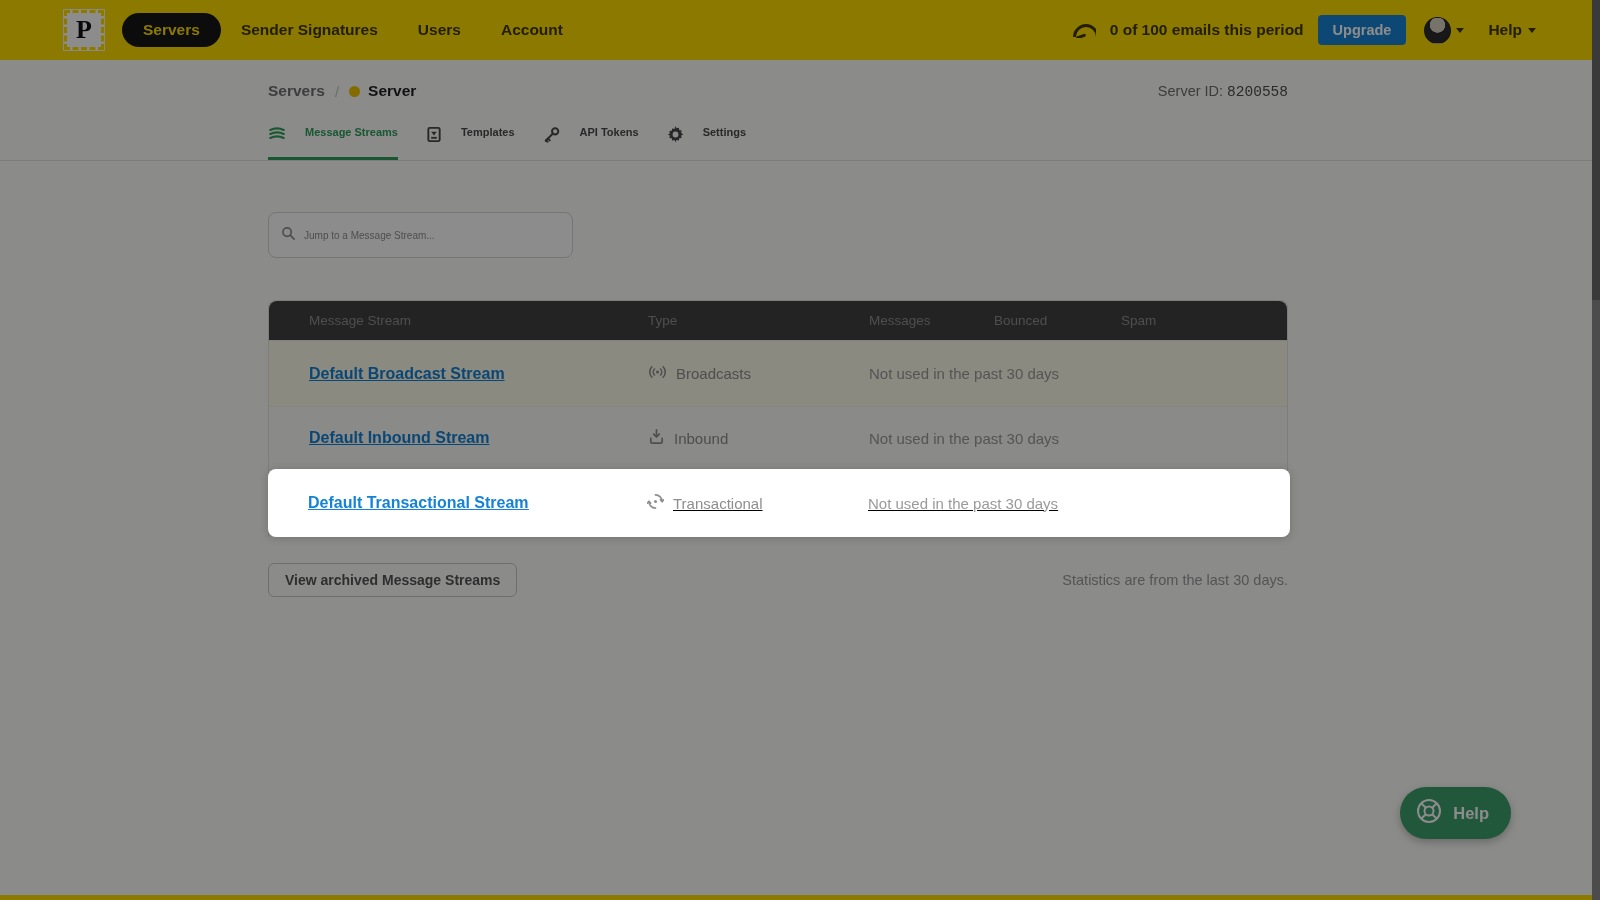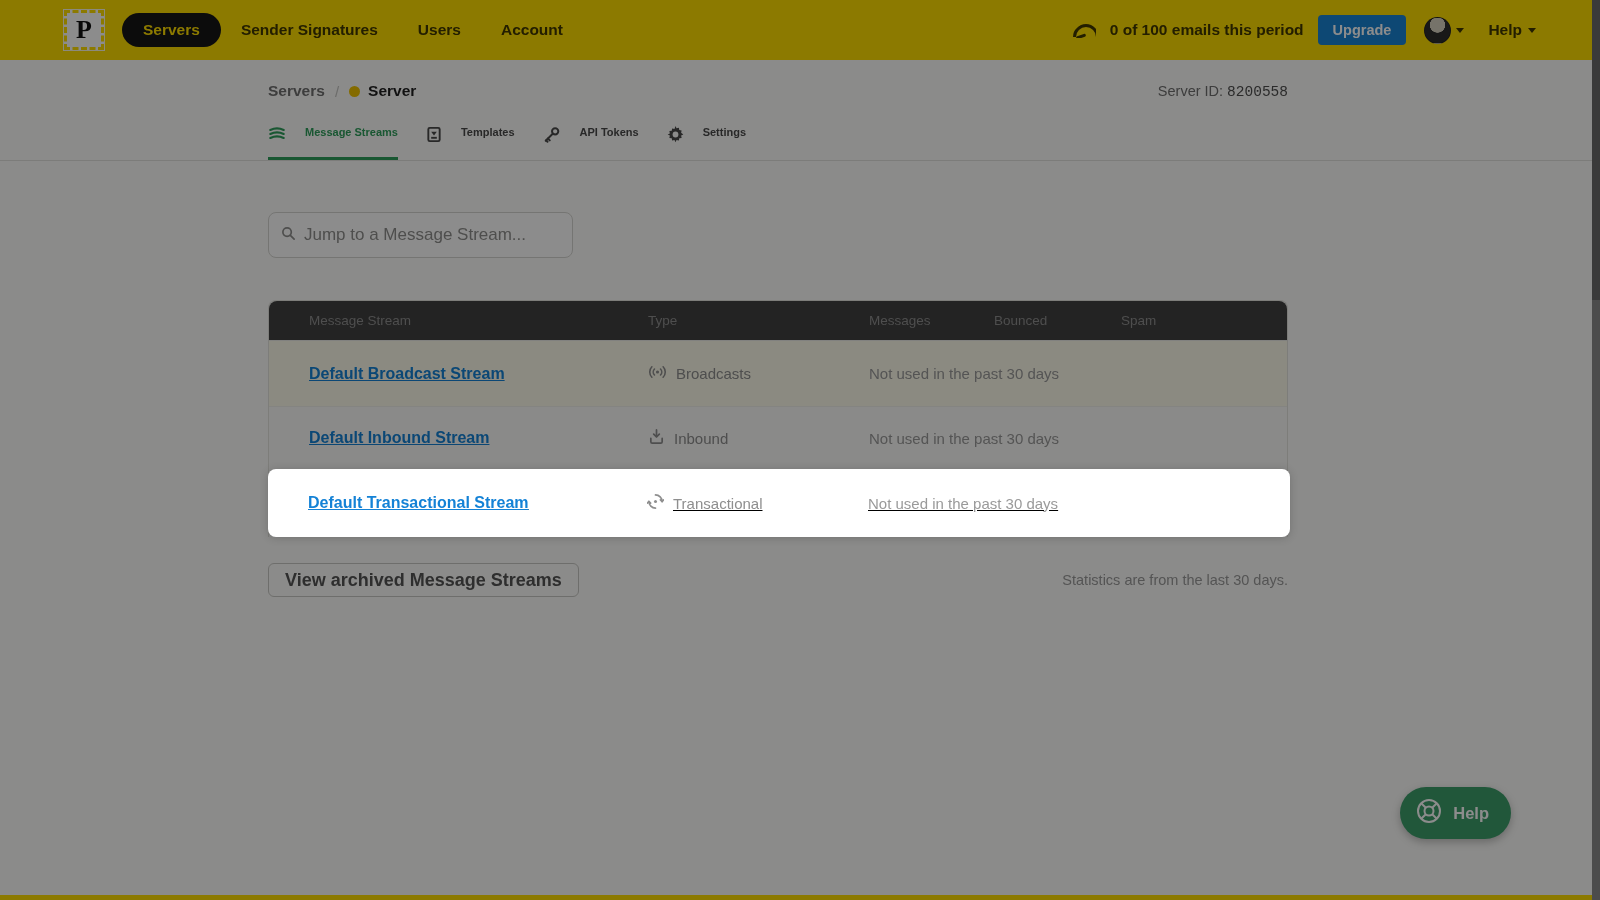--- a/index.html
+++ b/index.html
@@ -83,21 +83,21 @@
 
   
   .content { margin-left:268px; width:1020px; position:relative; }
   .toolbar { display:flex; margin-top:51px; align-items:flex-start; }
   .search-box {
     width:305px; height:46px; background:#fff;
     border:1px solid #D6D6D2; border-radius:8px;
     display:flex; align-items:center; padding:0 12px; gap:8px;
   }
   .search-box input {
-    border:none; outline:none; flex:1; font-size:17px;
+    border:none; outline:none; flex:1; font-size:10px;
     font-family:inherit; color:#333; background:transparent;
   }
   .search-box input::placeholder { color:#8F8F8D; }
   .create-btn {
     margin-left:auto; height:46px; padding:0 24px;
     background:transparent; border:1px solid rgba(33,113,185,.55); border-radius:6px;
     color:#2171B9; font-weight:bold; font-size:15.5px; cursor:pointer;
     font-family:inherit;
   }
 
@@ -126,21 +126,21 @@
     text-decoration:underline; cursor:pointer;
   }
   .type-cell { display:flex; align-items:center; gap:9px; color:#8E8E8E; font-size:15px; }
   .status-cell { color:#9A9A9A; font-size:15px; }
 
   
   .bottom-row { display:flex; align-items:center; margin-top:26px; }
   .archived-btn {
     height:34px; padding:0 16px; background:transparent;
     border:1px solid #C9C9C5; border-radius:6px;
-    font-weight:bold; font-size:18px; color:#555; cursor:pointer;
+    font-weight:bold; font-size:14px; color:#555; cursor:pointer;
     font-family:inherit;
   }
   .stats-note { margin-left:auto; font-size:14.5px; color:#9A9A9A; }
 
   
   .help-fab {
     position:absolute; right:89px; bottom:61px;
     height:52px; padding:0 22px 0 14px;
     background:#3D9E6B; border:none; border-radius:26px;
     display:flex; align-items:center; gap:9px;

